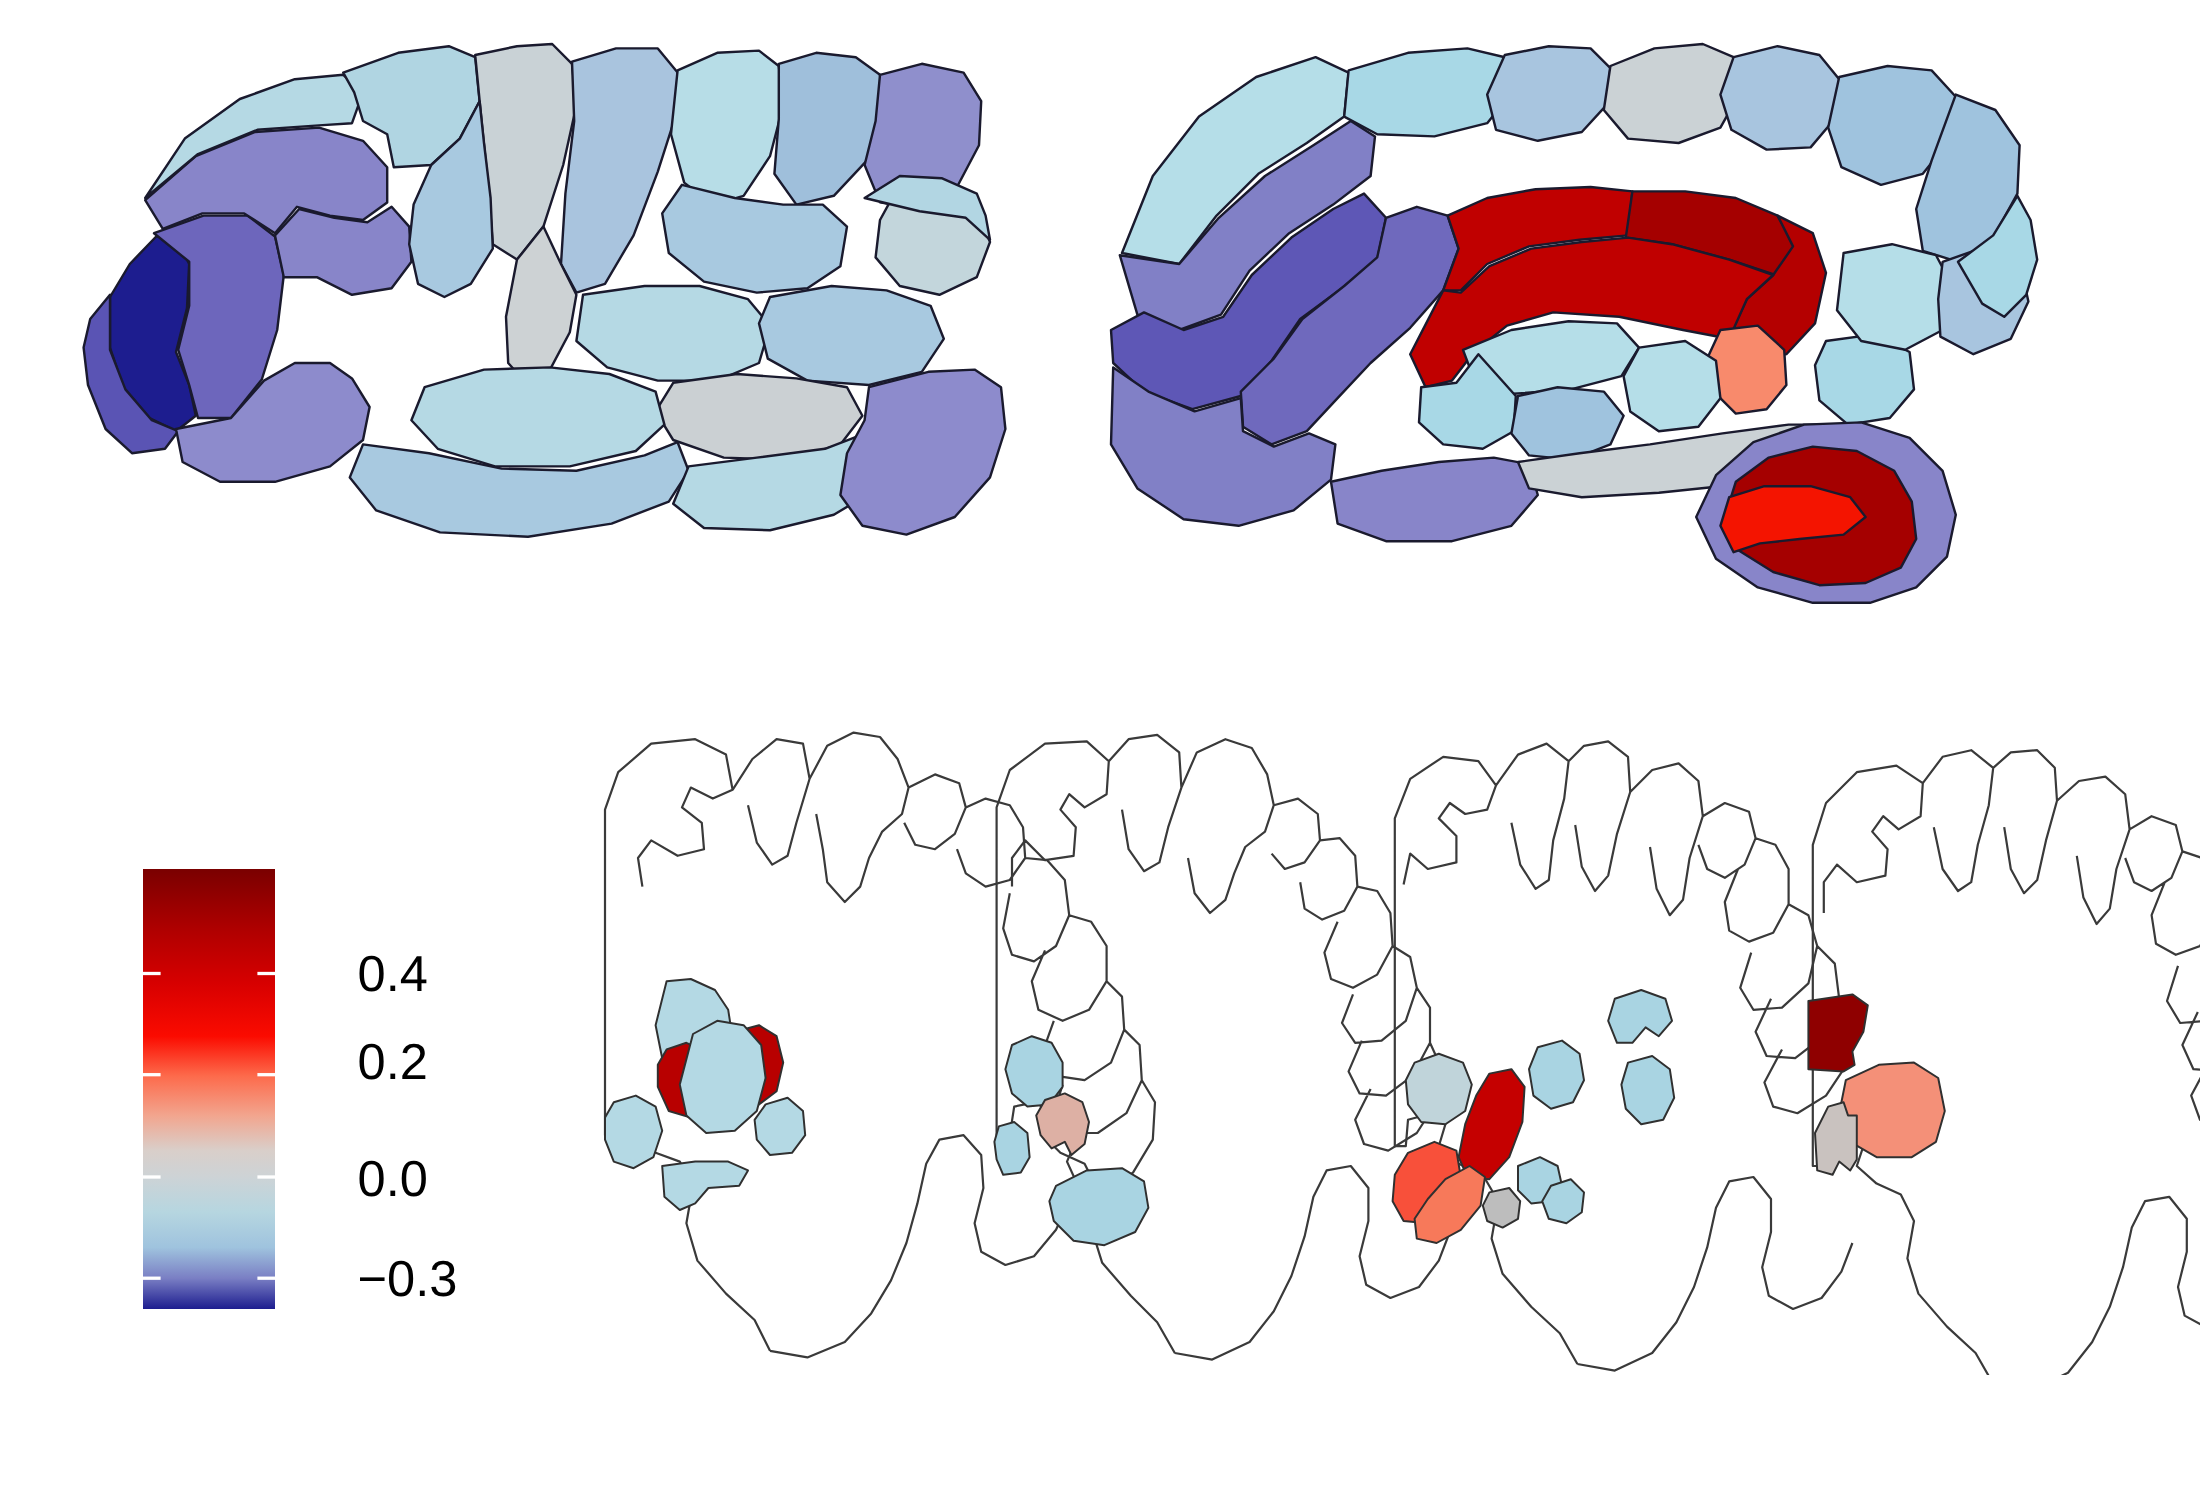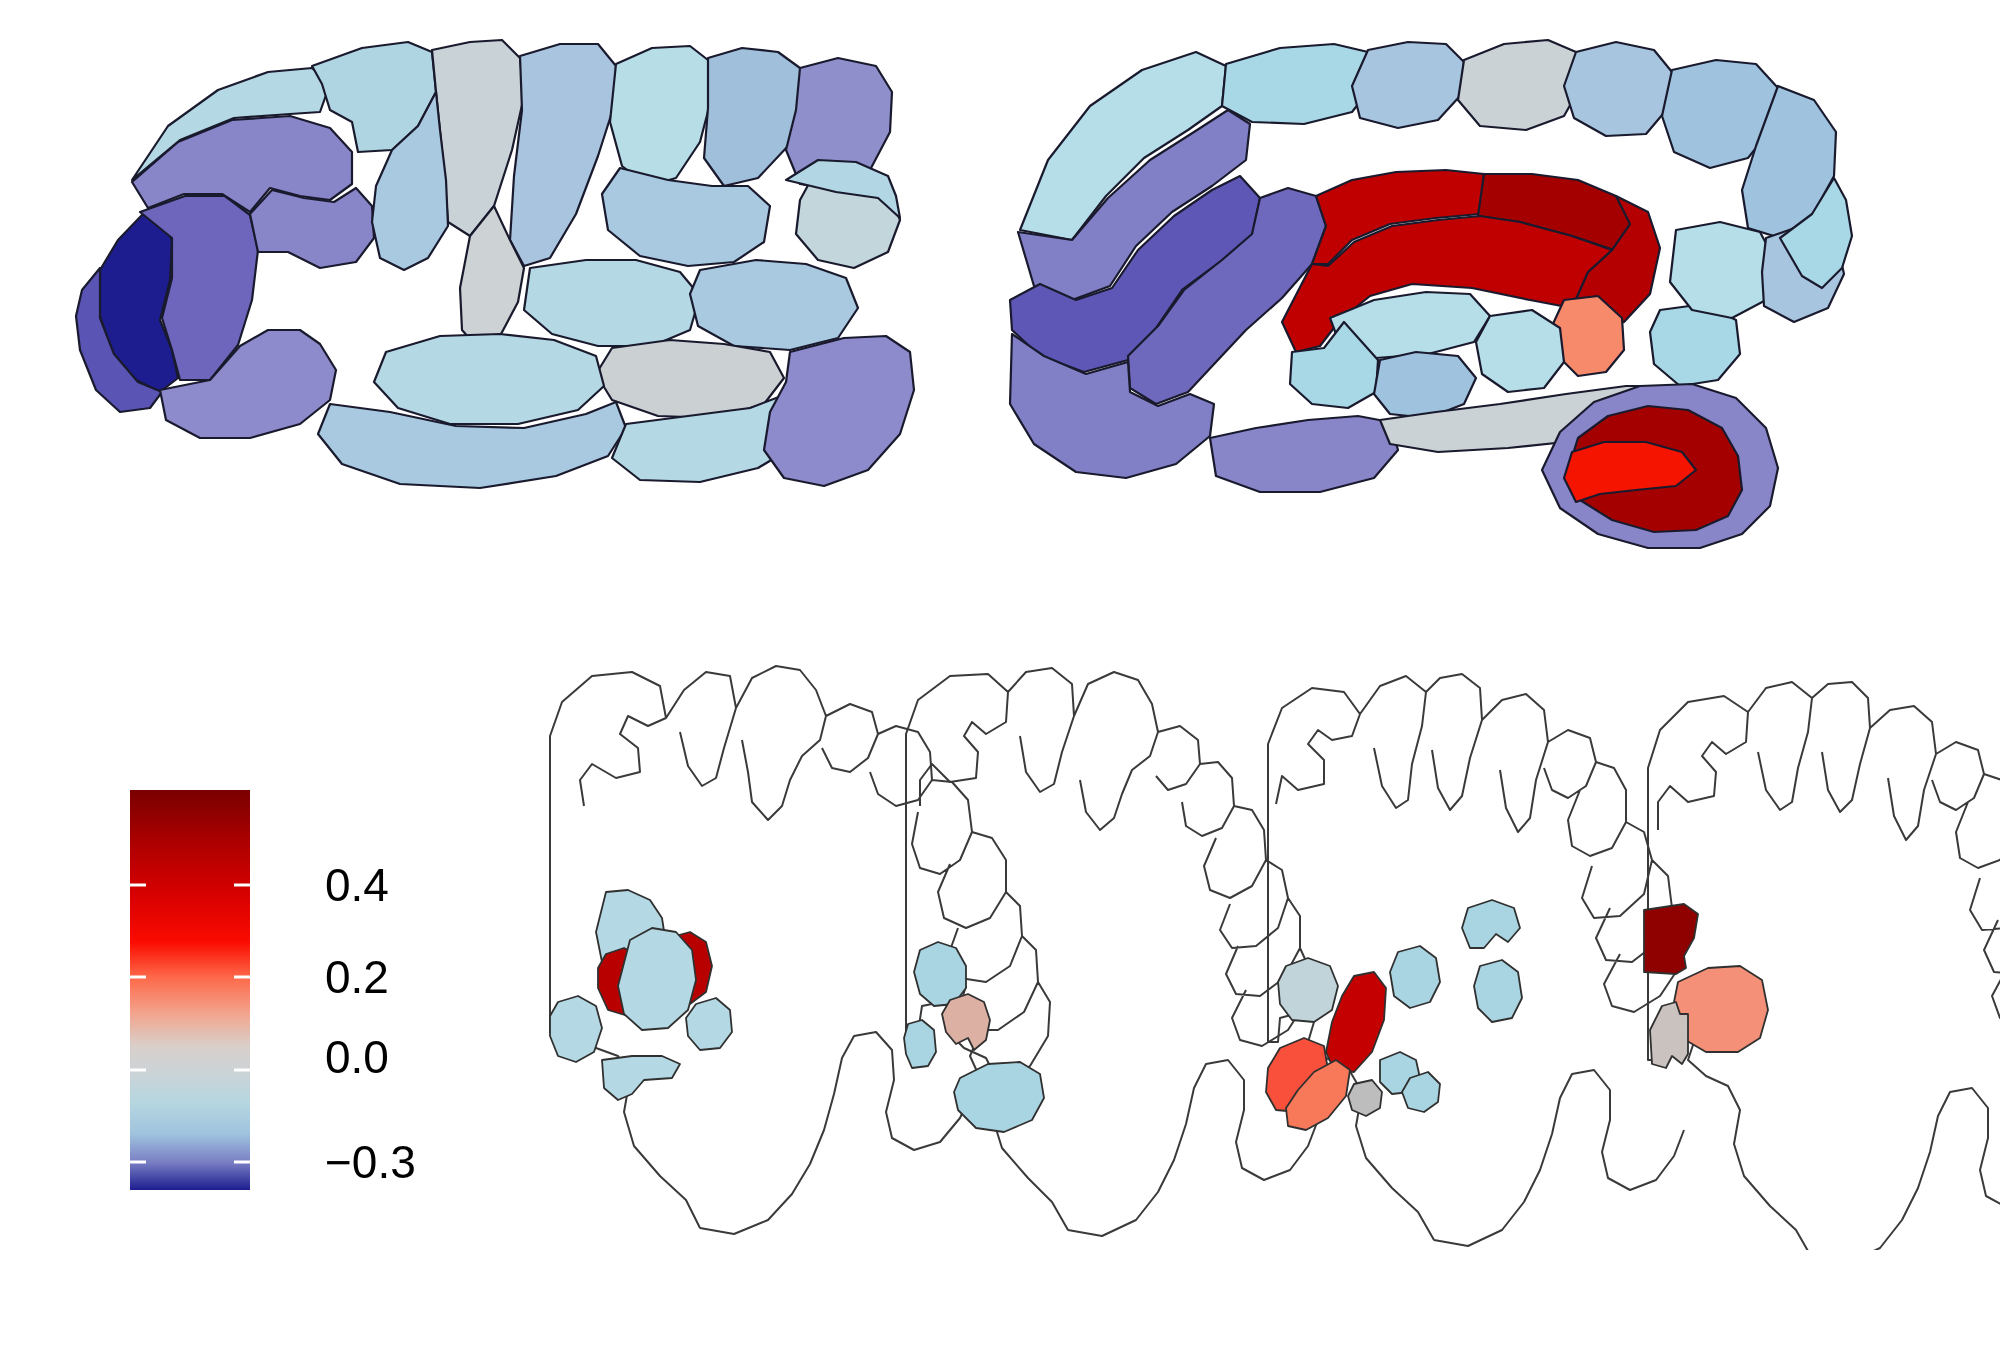--- a/index.html
+++ b/index.html
@@ -129,22 +129,22 @@
           <line x1="104" y1="187" x2="120" y2="187"></line>
           <line x1="0" y1="280" x2="16" y2="280"></line>
           <line x1="104" y1="280" x2="120" y2="280"></line>
           <line x1="0" y1="372" x2="16" y2="372"></line>
           <line x1="104" y1="372" x2="120" y2="372"></line>
         </g>
       </svg>
     </div>
     <div class="cb-ticklabels">
       <div class="cb-ticklabel" style="top:72px">0.4</div>
-      <div class="cb-ticklabel" style="top:164px">0.2</div>
-      <div class="cb-ticklabel" style="top:244px">0.0</div>
+      <div class="cb-ticklabel" style="top:152px">0.2</div>
+      <div class="cb-ticklabel" style="top:258px">0.0</div>
       <div class="cb-ticklabel" style="top:349px">−0.3</div>
     </div>
   </div>
 
   <div class="panel" id="slices-panel">
     <svg viewBox="0 0 1480 590" width="1480" height="590">
 
       <g transform="translate(0,0)">
         <path class="slice-outline" d="M30,160 L30,76 L42,42 L72,16 L112,12 L140,26 L146,58 L128,66 L108,56 L100,74 L118,88 L120,112 L96,118 L72,104 L60,120 L64,146
              M30,160 L30,372 L40,372 L42,348 L60,346 L70,356 L62,372 L76,388 L98,396 L110,418 L104,452 L114,486 L140,516 L166,540 L180,568

